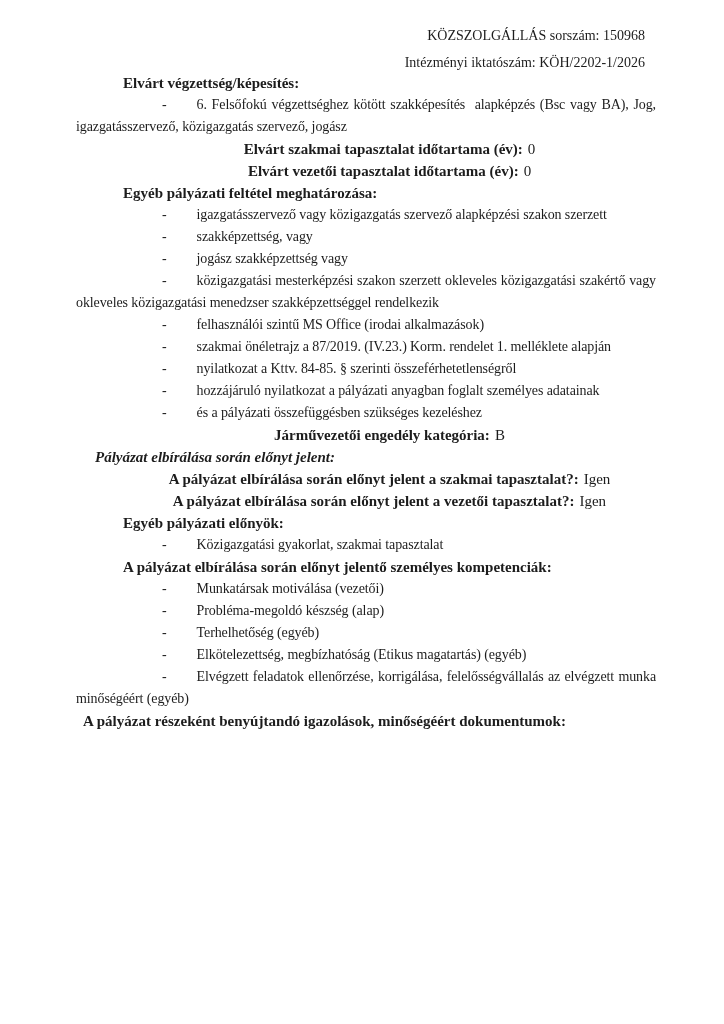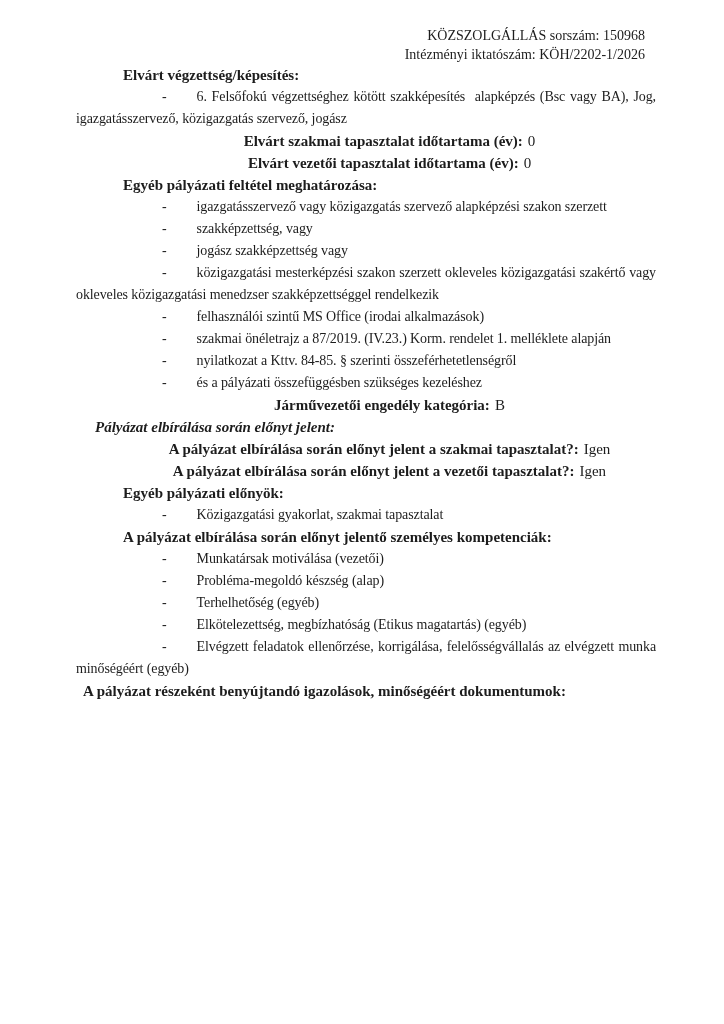--- a/index.html
+++ b/index.html
@@ -17,21 +17,21 @@
     color: #1c1c1c;
     font-family: "Liberation Serif", "DejaVu Serif", serif;
     overflow: hidden;
   }
   .hdr {
     margin: 0 79px 0 0;
     text-align: right;
     font-size: 14px;
   }
   .hdr-line { line-height: 19px; padding-left: 22px; }
-  .hdr-line + .hdr-line { }
+  .hdr-line + .hdr-line { margin-top: 8px; }
 
   .content {
     margin-left: 76px;
     width: 580px;
     font-size: 14px;
   }
   .content p { margin: 0; line-height: 22px; }
 
   .h  { font-weight: bold; font-size: 15px; text-indent: 47px; }
   .ih { font-weight: bold; font-style: italic; font-size: 15px; text-indent: 19px; }
@@ -80,20 +80,21 @@
 
     <p class="h mt-sm">Egyéb pályázati feltétel meghatározása:</p>
 
     <p class="bullet"><span>-</span><span class="tab"></span><span>igazgatásszervező vagy közigazgatás szervező alapképzési szakon szerzett</span></p>
     <p class="bullet"><span>-</span><span class="tab"></span><span>szakképzettség, vagy</span></p>
     <p class="bullet"><span>-</span><span class="tab"></span><span>jogász szakképzettség vagy</span></p>
     <p class="bullet"><span>-</span><span class="tab"></span><span>közigazgatási mesterképzési szakon szerzett okleveles közigazgatási szakértő vagy okleveles közigazgatási menedzser szakképzettséggel rendelkezik</span></p>
     <p class="bullet"><span>-</span><span class="tab"></span><span>felhasználói szintű MS Office (irodai alkalmazások)</span></p>
     <p class="bullet"><span>-</span><span class="tab"></span><span>szakmai önéletrajz a 87/2019. (IV.23.) Korm. rendelet 1. melléklete alapján</span></p>
     <p class="bullet"><span>-</span><span class="tab"></span><span>nyilatkozat a Kttv. 84-85. § szerinti összeférhetetlenségről</span></p>
+    <p class="bullet"><span>-</span><span class="tab"></span><span>hozzájáruló nyilatkozat a pályázati anyagban foglalt személyes adatainak</span></p>
     <p class="bullet"><span>-</span><span class="tab"></span><span>és a pályázati összefüggésben szükséges kezeléshez</span></p>
 
     <p class="kv mt-jar"><span class="lbl">Járművezetői engedély kategória:</span><span class="val">B</span></p>
 
     <p class="ih mt-adv">Pályázat elbírálása során előnyt jelent:</p>
 
     <p class="kv mt-0"><span class="lbl">A pályázat elbírálása során előnyt jelent a szakmai tapasztalat?:</span><span class="val">Igen</span></p>
 
     <p class="kv mt-sm"><span class="lbl">A pályázat elbírálása során előnyt jelent a vezetői tapasztalat?:</span><span class="val">Igen</span></p>
 

